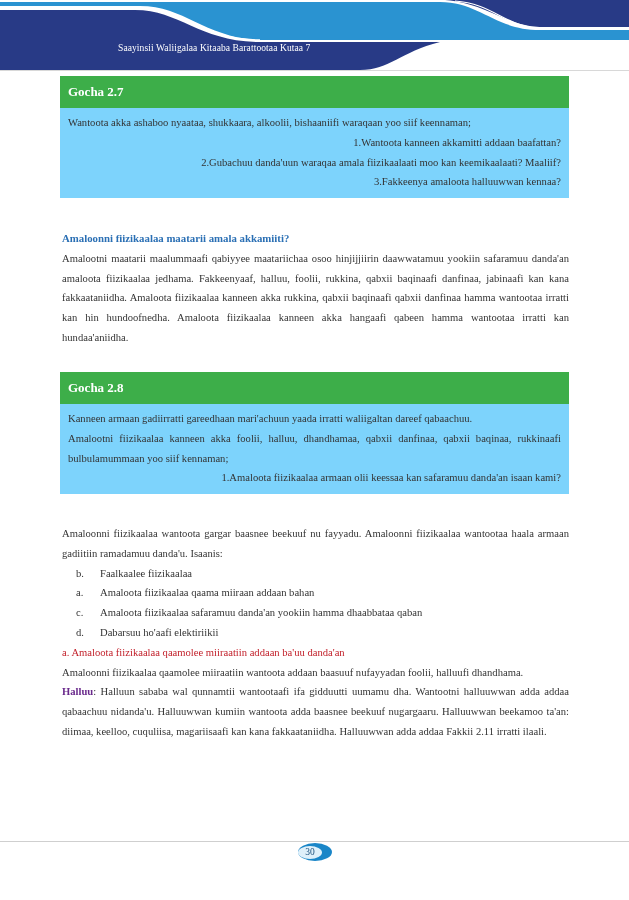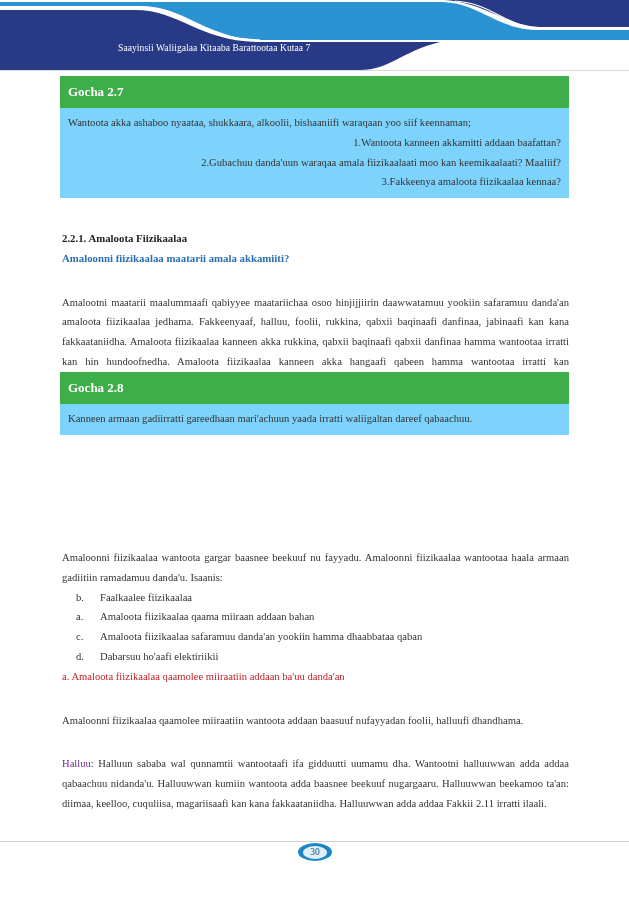--- a/index.html
+++ b/index.html
@@ -23,30 +23,30 @@
     .activity .body { padding: 5px 8px 6px 8px; font-size: 10.6px; line-height: 19.8px; }
     .activity ol { margin: 0; padding-left: 16px; list-style: none; text-align: right; }
     .activity ol li { margin: 0; }
     .activity ol li .num { display: inline-block; width: 14px; }
     .act1 { top: 76px; }
     .act2 { top: 372px; }
 
     .content { position: absolute; left: 62px; width: 507px; font-size: 10.6px; line-height: 19.8px; }
     .sec-title { font-weight: bold; color: #222222; font-size: 10.8px; }
     .q-title { font-weight: bold; color: #2a6fb4; font-size: 10.8px; }
-    .justify { text-align: justify; margin-top: 24px; }
+    .justify { text-align: justify; }
     .alpha { margin: 0; padding-left: 14px; list-style: none; }
     .alpha li .num { display: inline-block; width: 24px; }
     .sub-red { font-weight: normal; color: #c2202a; }
-    .term { font-weight: normal; color: #6a2a8c; }
+    .term { font-weight: bold; color: #6a2a8c; }
 
     .footer-rule { position: absolute; left: 0; top: 841px; width: 629px; height: 1px; background: #cfcfcf; }
     .page-num {
       position: absolute; left: 298px; top: 843px; width: 34px; height: 18px; border-radius: 50%;
-      background: #1a86c8; display: flex; align-items: center; justify-content: center;
+      background: #1a86c8; display: flex; align-items: center; 
     }
     .page-num span {
       display: block; width: 24px; height: 13px; border-radius: 50%; background: #dff0fa;
       color: #1a4e7a; font-size: 9.5px; line-height: 13px; text-align: center;
     }
   </style>
 </head>
 <body>
 
 <div class="header">
@@ -62,36 +62,37 @@
   <div class="header-rule"></div>
 </div>
 
 <div class="activity act1">
   <div class="bar">Gocha 2.7</div>
   <div class="body">
     <div>Wantoota akka ashaboo nyaataa, shukkaara, alkoolii, bishaaniifi waraqaan yoo siif keennaman;</div>
     <ol>
       <li><span class="num">1.</span><span>Wantoota kanneen akkamitti addaan baafattan?</span></li>
       <li><span class="num">2.</span><span>Gubachuu danda'uun waraqaa amala fiizikaalaati moo kan keemikaalaati? Maaliif?</span></li>
-      <li><span class="num">3.</span><span>Fakkeenya amaloota fiizikaalaa kennaa?</span></li>
+      <li><span class="num">3.</span><span>Fakkeenya amaloota halluuwwan kennaa?</span></li>
     </ol>
   </div>
 </div>
 
 <div class="content" style="top:229px;">
-  <div class="sec-title">2.2.1. Amaloota  Fiizikaalaa</div>
   <div class="q-title">Amaloonni fiizikaalaa maatarii amala akkamiiti?</div>
   <div class="justify">Amalootni maatarii maalummaafi qabiyyee maatariichaa osoo hinjijjiirin daawwatamuu yookiin safaramuu danda'an amaloota fiizikaalaa jedhama. Fakkeenyaaf, halluu, foolii, rukkina, qabxii baqinaafi danfinaa, jabinaafi kan kana fakkaataniidha. Amaloota fiizikaalaa kanneen akka rukkina, qabxii baqinaafi qabxii danfinaa hamma wantootaa irratti kan hin hundoofnedha. Amaloota fiizikaalaa kanneen akka hangaafi qabeen hamma wantootaa irratti kan hundaa'aniidha.</div>
 </div>
 
 <div class="activity act2">
   <div class="bar">Gocha 2.8</div>
   <div class="body">
     <div>Kanneen armaan gadiirratti gareedhaan mari'achuun yaada irratti waliigaltan dareef qabaachuu.</div>
+    <div class="justify">Amalootni fiizikaalaa kanneen akka foolii, halluu, dhandhamaa, qabxii danfinaa, qabxii baqinaa, rukkinaafi bulbulamummaan yoo siif kennaman;</div>
     <ol>
+      <li><span class="num">1.</span><span>Amaloota fiizikaalaa armaan olii keessaa kan safaramuu danda'an isaan kami?</span></li>
     </ol>
   </div>
 </div>
 
 <div class="content" style="top:524px;">
   <div class="justify">Amaloonni fiizikaalaa wantoota gargar baasnee beekuuf nu fayyadu. Amaloonni fiizikaalaa wantootaa haala armaan gadiitiin ramadamuu danda'u. Isaanis:</div>
   <ul class="alpha">
     <li><span class="num">b.</span><span>Faalkaalee fiizikaalaa</span></li>
     <li><span class="num">a.</span><span>Amaloota fiizikaalaa qaama miiraan addaan bahan</span></li>
     <li><span class="num">c.</span><span>Amaloota fiizikaalaa safaramuu danda'an yookiin hamma dhaabbataa qaban</span></li>

